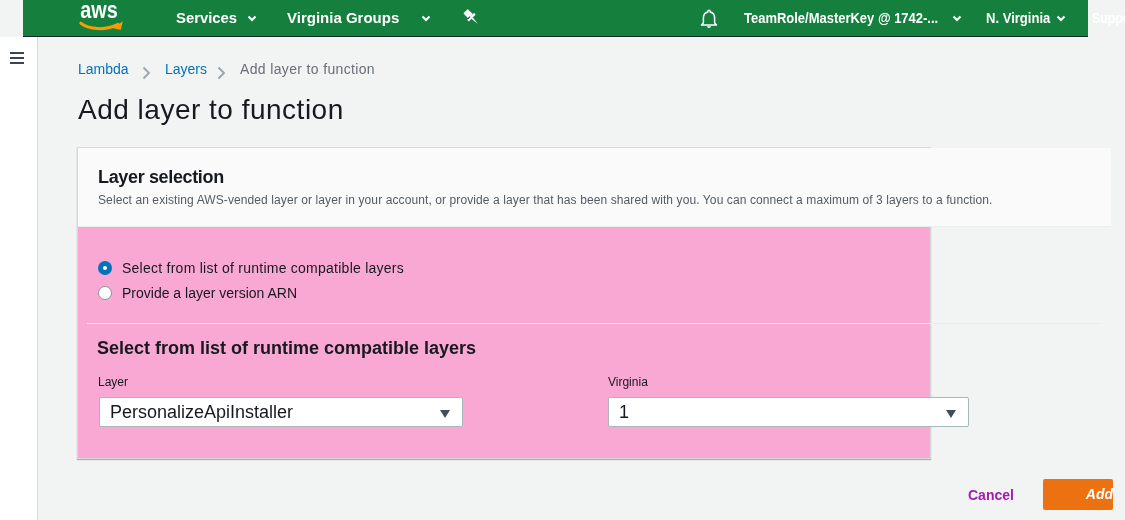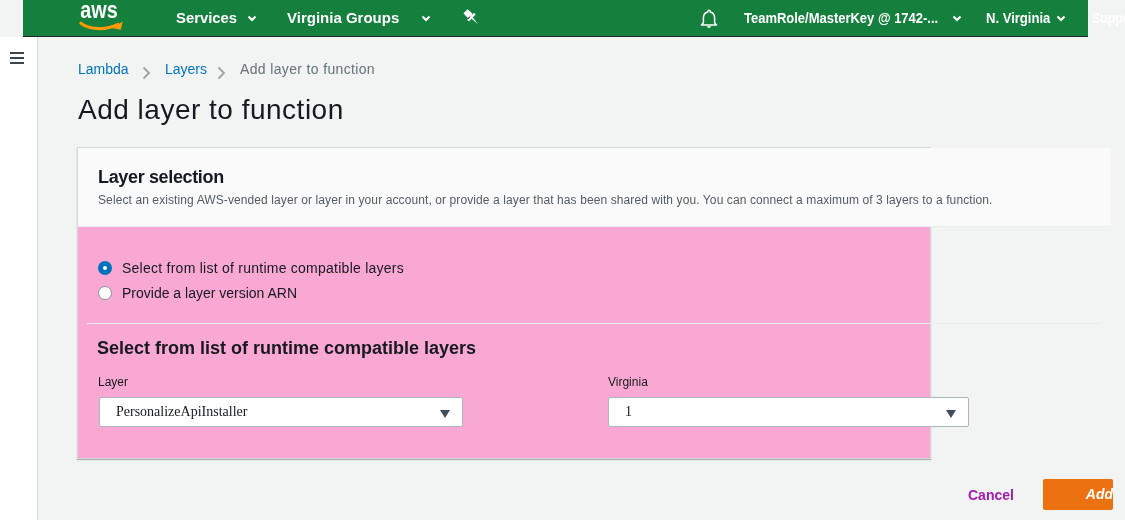--- a/index.html
+++ b/index.html
@@ -78,21 +78,21 @@
 #h-selectfrom {
   position:absolute; left:19px; top:191px; font-size:18px; line-height:18px;
   font-weight:bold; color:#16191f; white-space:nowrap;
 }
 .fieldlbl {
   position:absolute; top:227px; font-size:12px; line-height:14px; color:#16191f; white-space:nowrap;
 }
 .sel {
   position:absolute; top:249px; height:30px; background:#ffffff;
   border:1px solid #aab7b8; border-radius:2px;
-  font-size:14px; line-height:28px; color:#16191f; padding-left:16px;font-family:Liberation Serif, serif;
+  font-size:18px; line-height:28px; color:#16191f; padding-left:10px;
 }
 .seltri {
   position:absolute; top:12px; width:0; height:0;
   border-left:5px solid transparent; border-right:5px solid transparent;
   border-top:8px solid #414d5c;
 }
 
 
 #cancel {
   position:absolute; left:968px; top:488px; font-size:14px; line-height:14px;

